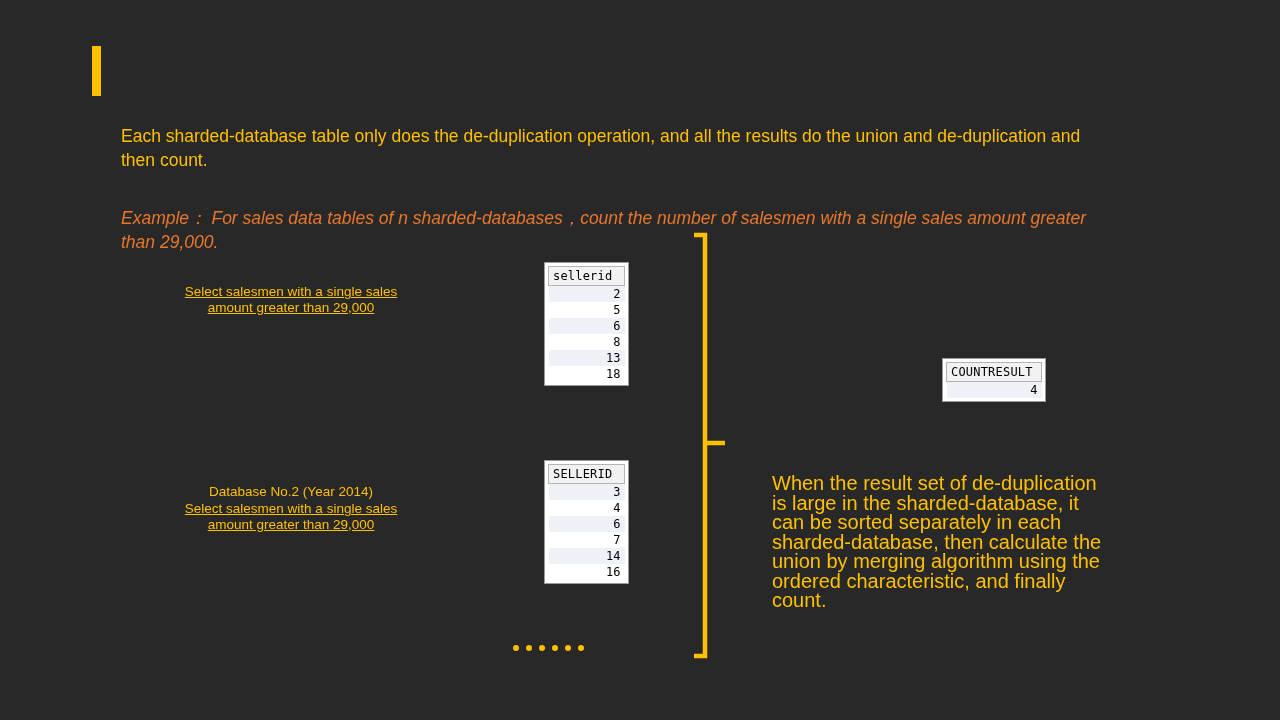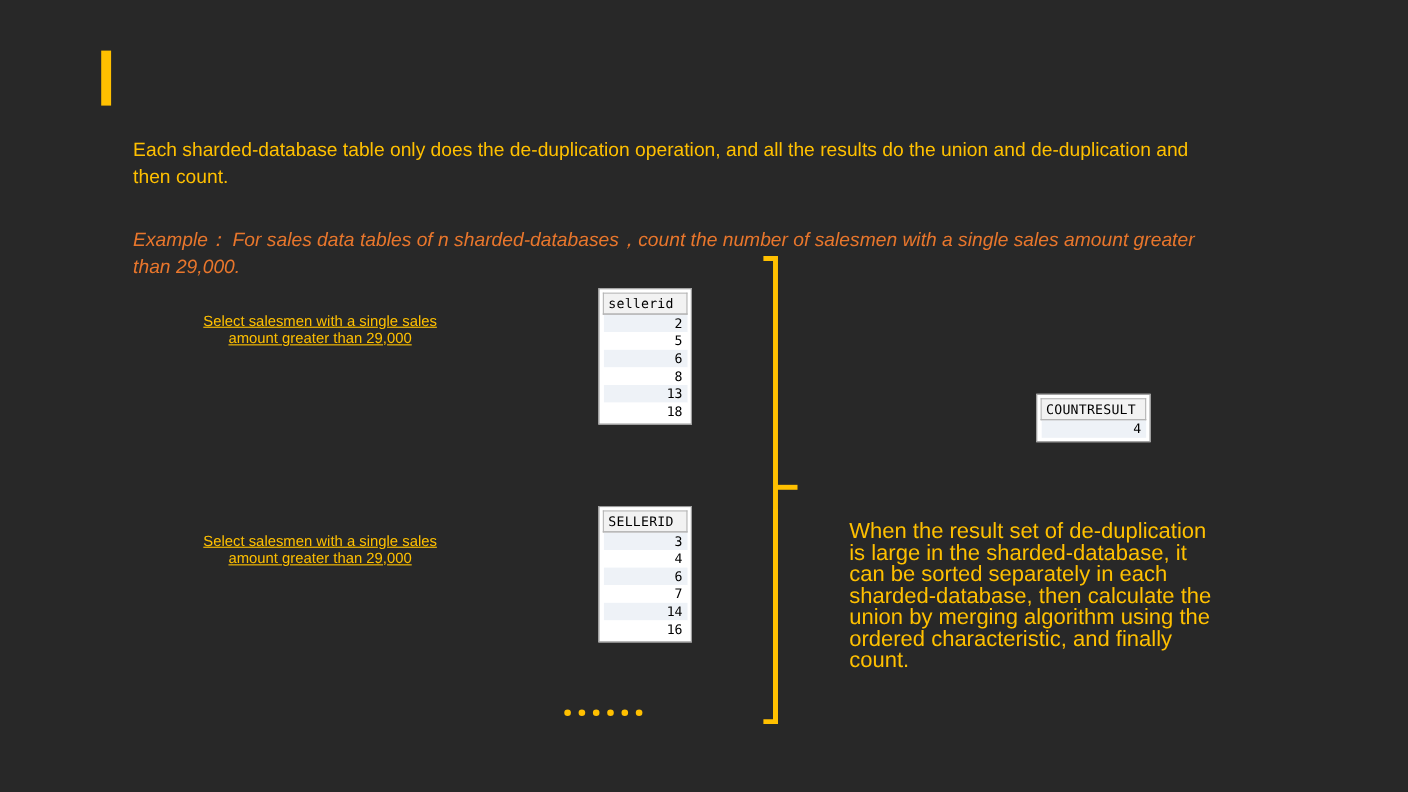--- a/index.html
+++ b/index.html
@@ -163,20 +163,21 @@
 <div id="intro-paragraph">Each sharded-database table only does the de-duplication operation, and all the results do the union and de-duplication and then count.</div>
 
 <div id="example-paragraph">Example：  For sales data tables of n sharded-databases，count the number of salesmen with a single sales amount greater than 29,000.</div>
 
 <div class="shard-desc" id="shard-desc-1">
   <span class="shard-desc-line">Select salesmen with a single sales</span>
   <span class="shard-desc-line">amount greater than 29,000</span>
 </div>
 
 <div class="shard-desc" id="shard-desc-2">
+  <span class="shard-desc-title">Database No.2 (Year 2014)</span>
   <span class="shard-desc-line">Select salesmen with a single sales</span>
   <span class="shard-desc-line">amount greater than 29,000</span>
 </div>
 
 <div class="data-table-wrap" id="table-shard-1">
   <table class="data-table">
     <thead>
       <tr>
         <th>sellerid</th>
       </tr>

